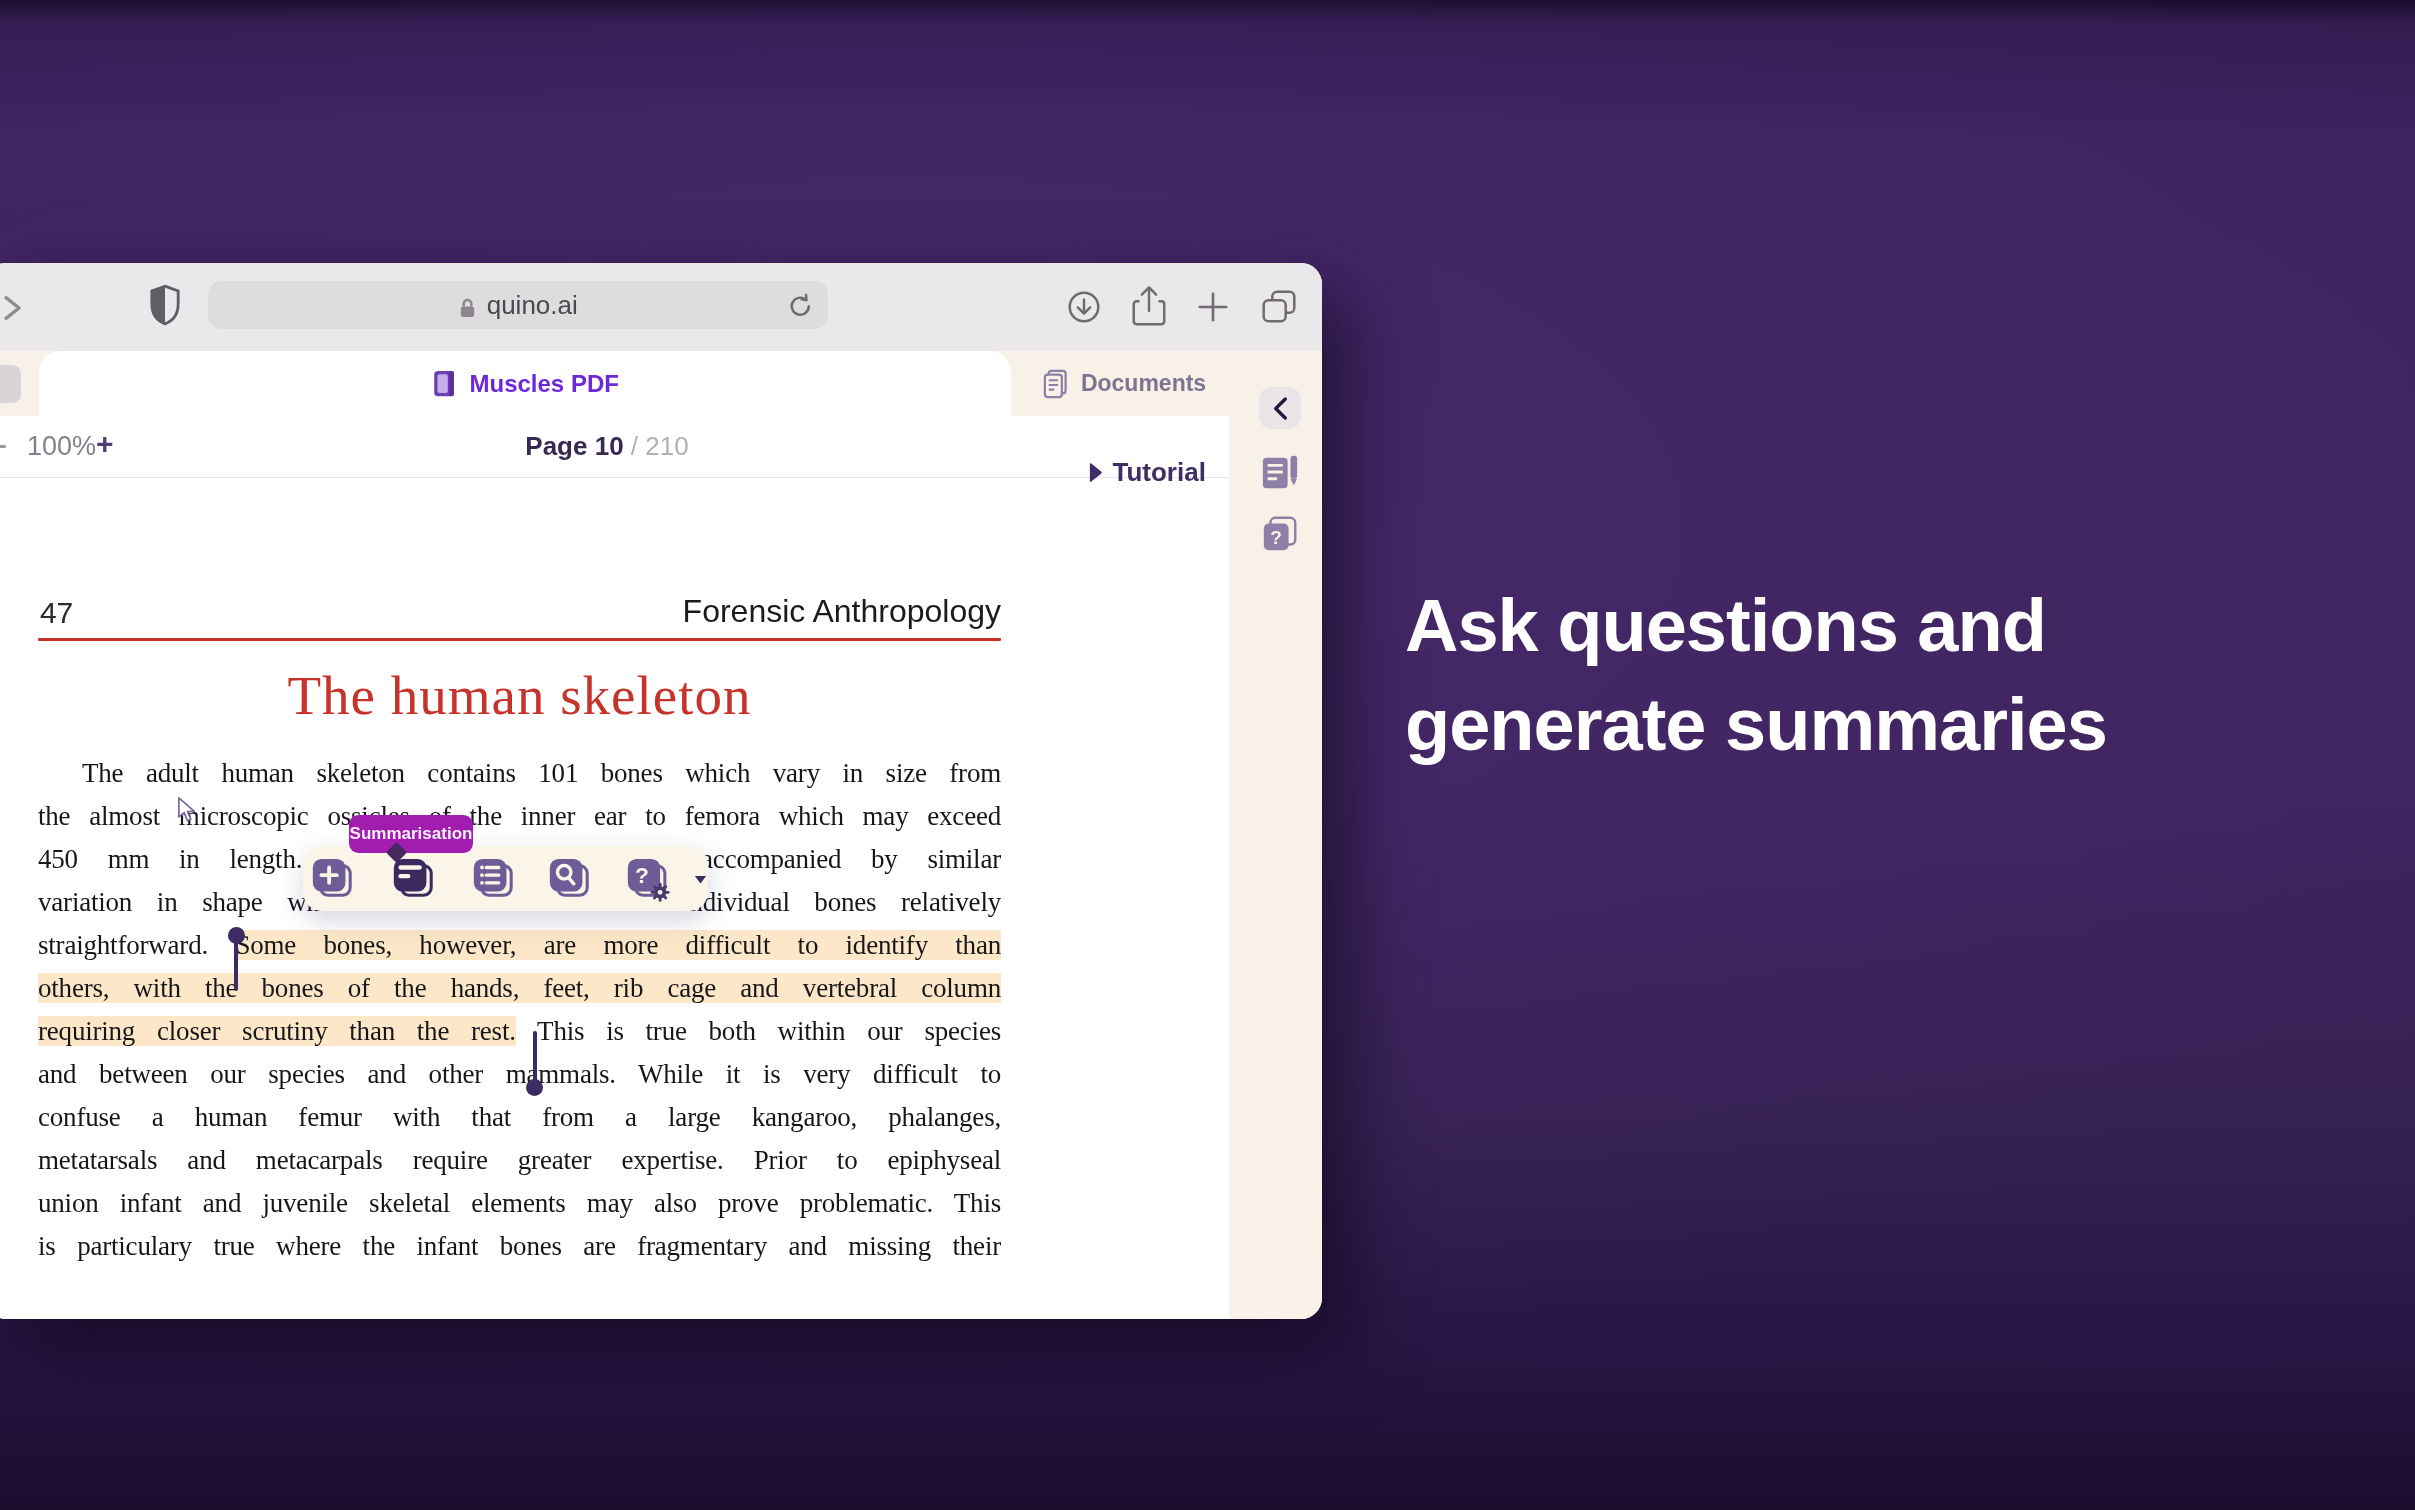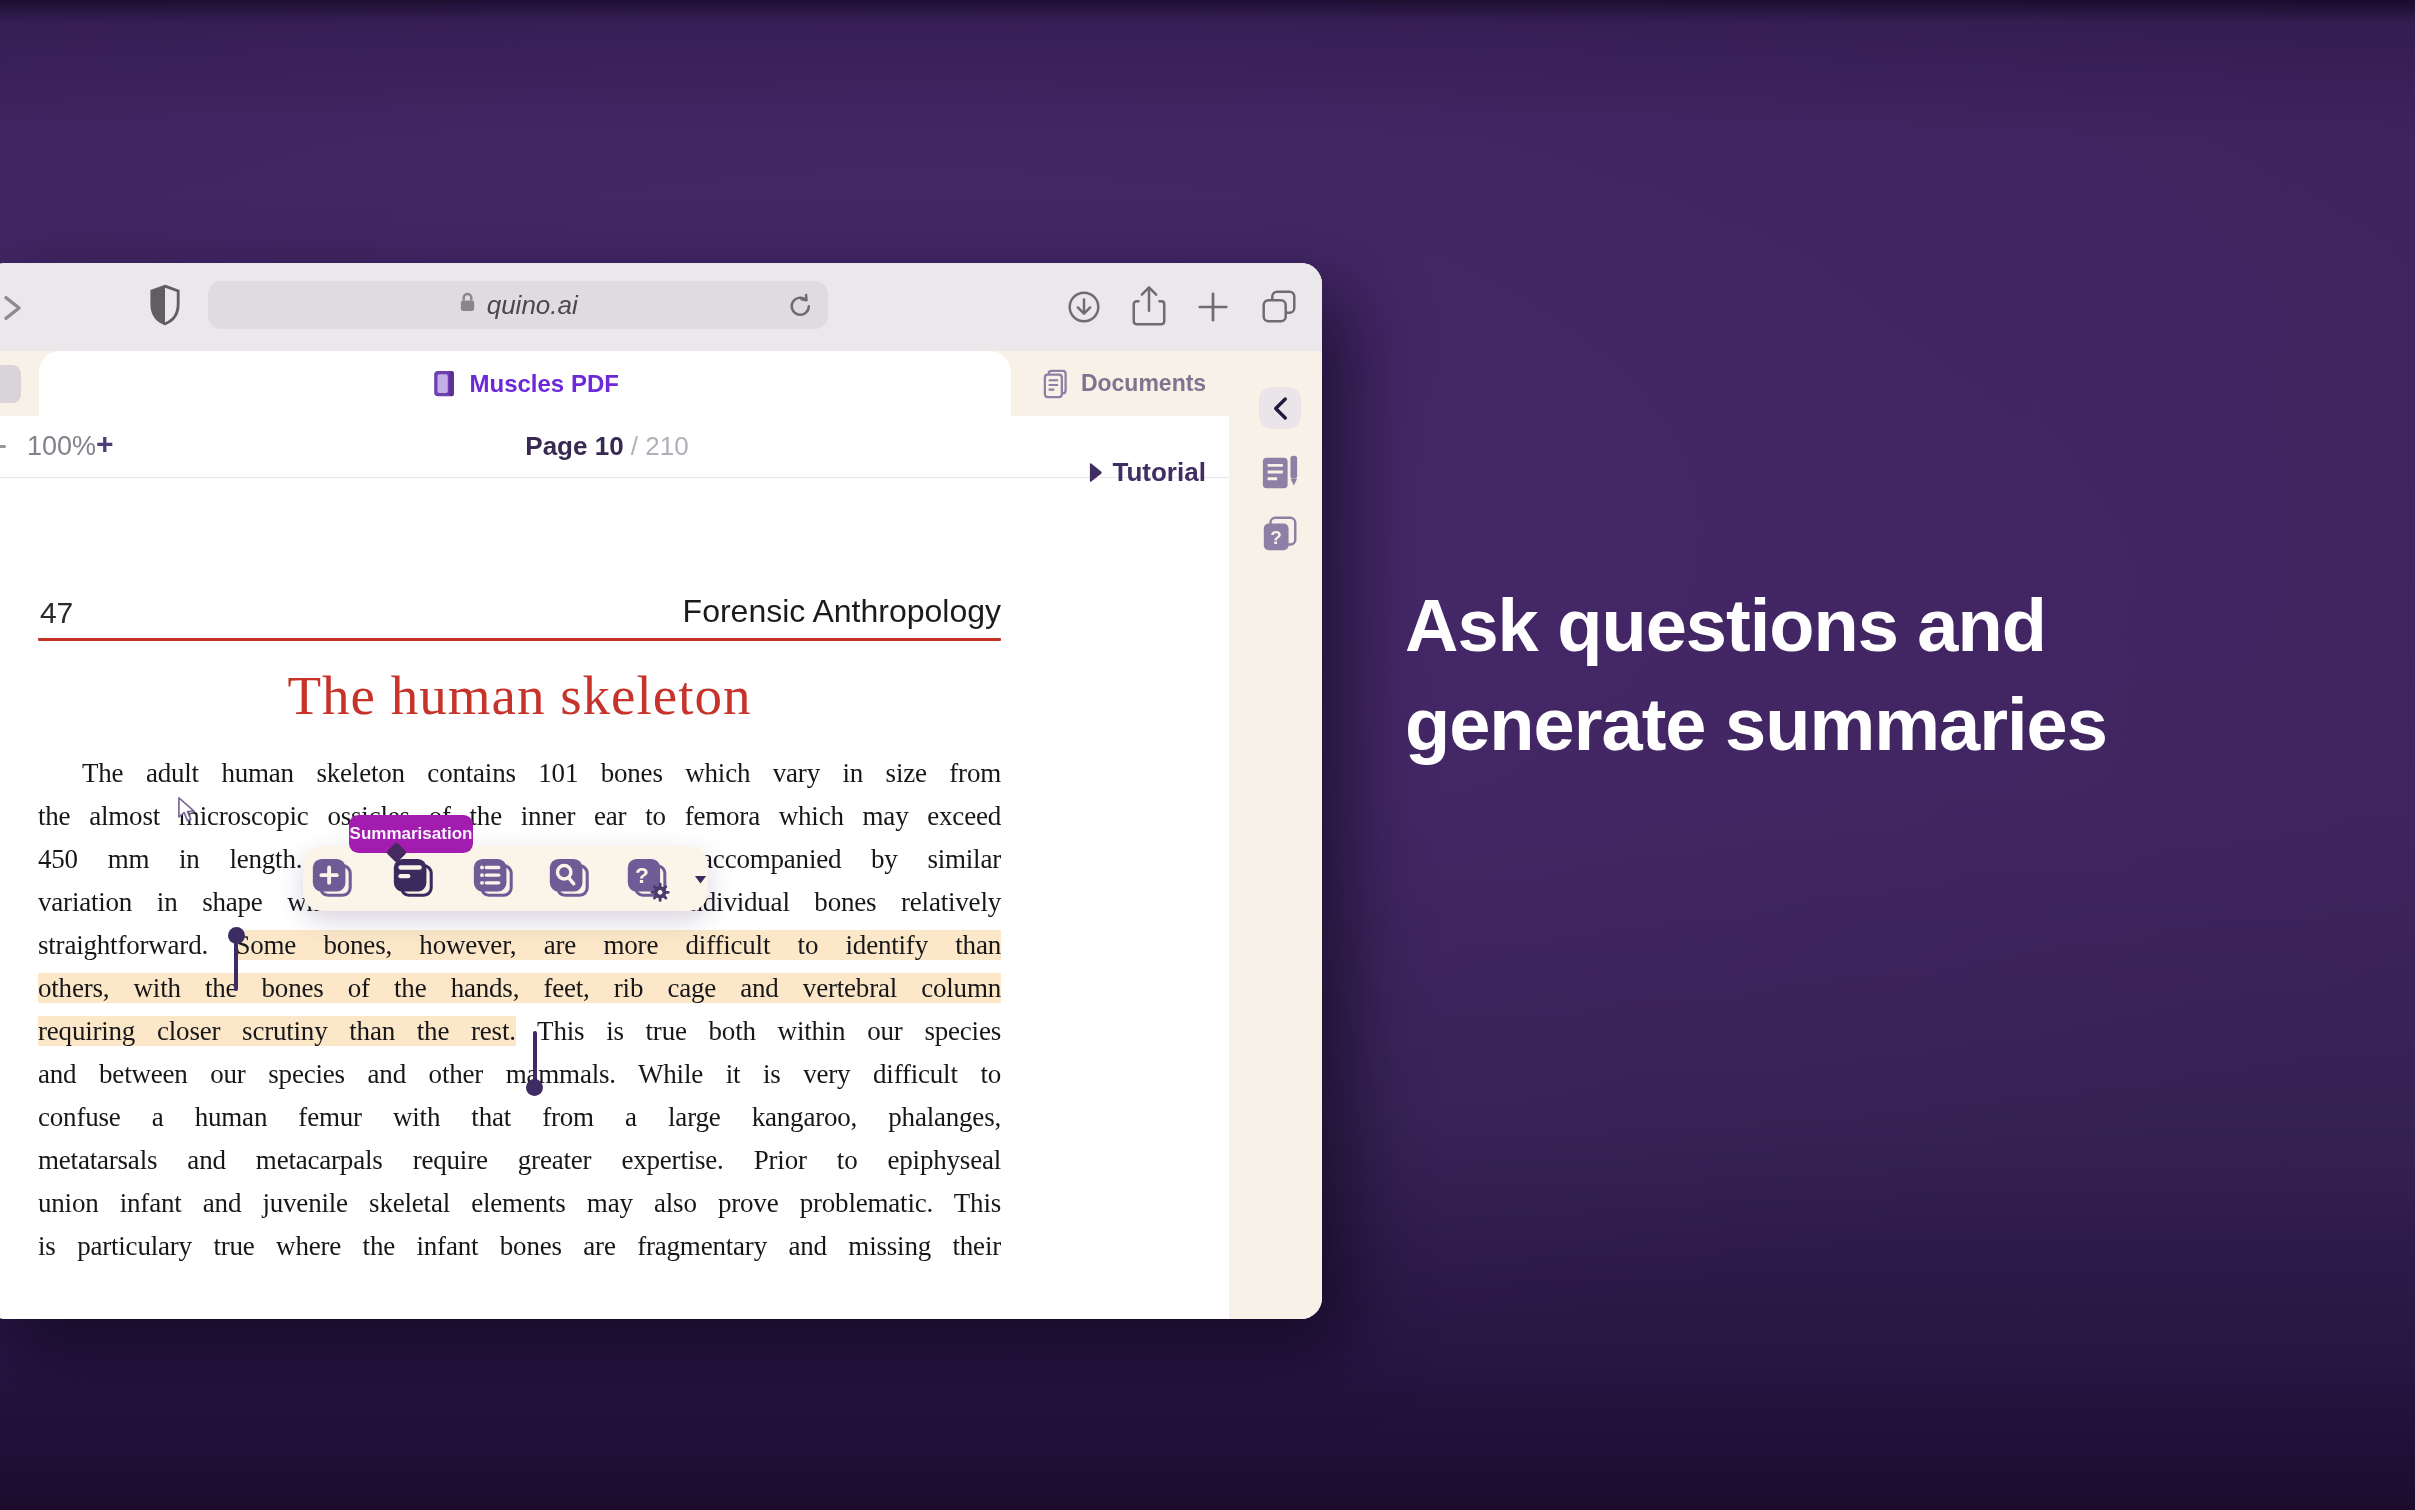--- a/index.html
+++ b/index.html
@@ -78,21 +78,21 @@
             <polyline points="4,6 18,17 4,28" fill="none" stroke="#8e8a90" stroke-width="3.5" stroke-linecap="round" stroke-linejoin="round"></polyline>
           </svg>
       </div>
       <div class="abs" style="left:164px;top:20px;">
         <svg width="32" height="44" viewBox="0 0 34 46">
           <path d="M17 3 L31 8 V22 C31 33 25 40 17 43 C9 40 3 33 3 22 V8 Z" fill="none" stroke="#615d65" stroke-width="3"></path>
           <path d="M17 3 L3 8 V22 C3 33 9 40 17 43 Z" fill="#615d65"></path>
         </svg>
       </div>
       <div class="urlbar">
-        <span style="display:flex;align-items:flex-start;gap:9.5px;font-style:italic;">
+        <span style="display:flex;align-items:flex-end;gap:9.5px;">
           <svg width="19" height="25" viewBox="0 0 20 26">
             <rect x="3" y="11" width="14" height="11" rx="2.5" fill="#8a868c"></rect>
             <path d="M6 11 V8 a4 4 0 0 1 8 0 V11" fill="none" stroke="#8a868c" stroke-width="2.6"></path>
           </svg>
           <span>quino.ai</span>
         </span>
         <span class="reload">
           <svg width="28.5" height="28.5" viewBox="0 0 30 30">
             <path d="M24 15 a9 9 0 1 1 -3.2-6.9" fill="none" stroke="#6f6b70" stroke-width="2.6" stroke-linecap="round"></path>
             <polyline points="21,2 21.6,8.6 15.4,7.4" fill="none" stroke="#6f6b70" stroke-width="2.6" stroke-linejoin="round"></polyline>

